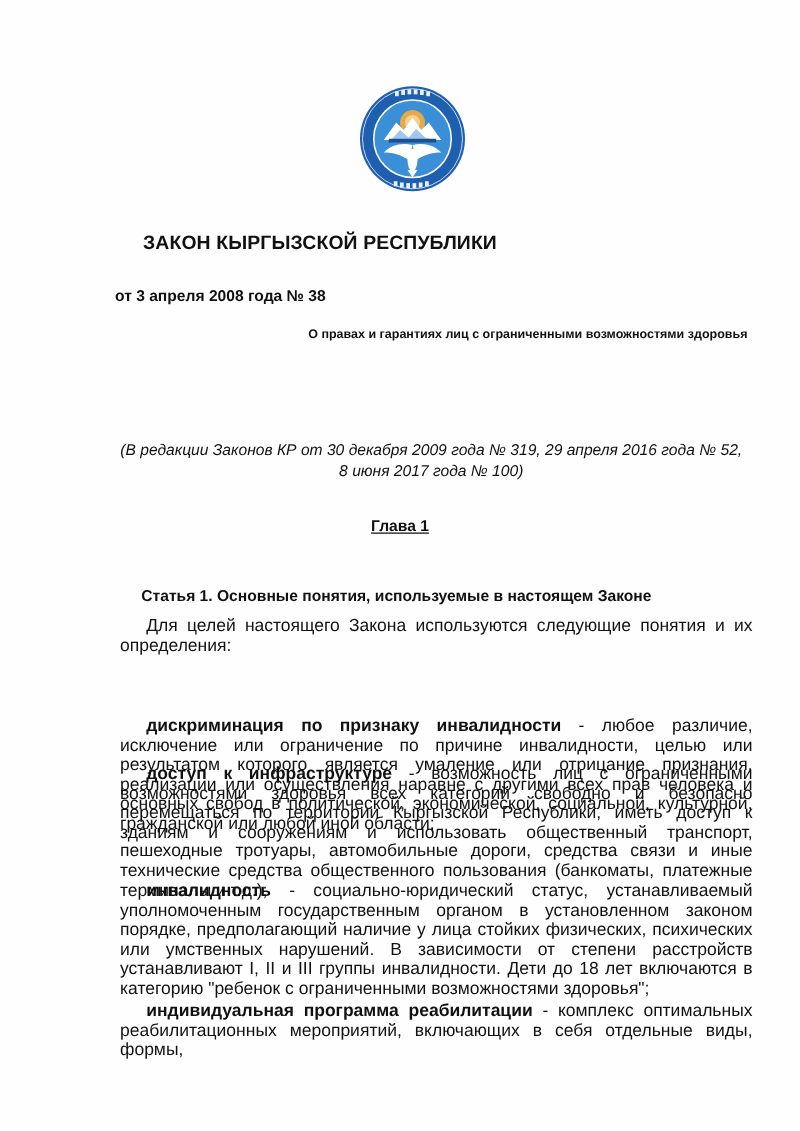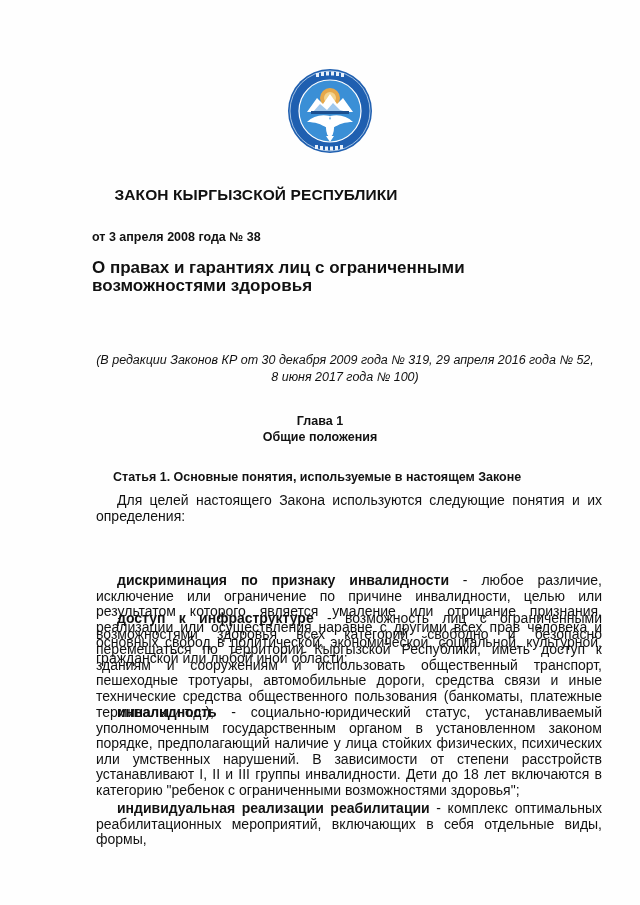--- a/index.html
+++ b/index.html
@@ -9,32 +9,32 @@
     position: relative;
   }
   .page { position: absolute; left: 0; top: 0; width: 640px; height: 905px; }
   .emblem { position: absolute; left: 287px; top: 68px; width: 86px; height: 86px; }
   .title {
     position: absolute; left: 0; width: 512px; top: 186px; text-align: center;
     font-weight: bold; font-size: 15.5px; letter-spacing: 0.1px;
   }
   .date { position: absolute; left: 92px; top: 230px; font-size: 12.5px; font-weight: bold; }
   .subtitle {
-    position: absolute; left: 92px; width: 506px; top: 259px; text-align: left;
-    font-weight: bold; font-size: 17px; line-height: 18px;
+    position: absolute; left: 92px; width: 506px; top: 259px; text-align: right;
+    font-weight: bold; font-size: 10px; line-height: 18px;
   }
   .note {
     position: absolute; left: 92px; width: 506px; font-style: italic;
     font-size: 12.5px; line-height: 17px;
   }
   .note1 { top: 320px; text-align: center; margin-top: 32px; }
   .note2 { top: 356px; text-align: justify; text-indent: 18px; }
   .chapter {
     position: absolute; left: 0; width: 640px; top: 413px; text-align: center;
-    font-weight: bold; font-size: 12.5px; line-height: 16px;
+    font-weight: bold; font-size: 12.5px; line-height: 16px; text-decoration: underline;
   }
   .article-title {
     position: absolute; left: 113px; top: 470px; font-weight: bold; font-size: 12.5px;
   }
   .para {
     position: absolute; left: 96px; width: 506px; font-size: 14px; line-height: 15.6px;
     text-align: justify; text-indent: 21px;
   }
   .para b { font-weight: bold; }
   .p0 { top: 493px; }
@@ -86,28 +86,27 @@
   <div class="title">ЗАКОН КЫРГЫЗСКОЙ РЕСПУБЛИКИ</div>
 
   <div class="date">от 3 апреля 2008 года № 38</div>
 
   <div class="subtitle">О правах и гарантиях лиц с ограниченными возможностями здоровья</div>
 
   <div class="note note1">(В редакции Законов КР от 30 декабря 2009 года № 319, 29 апреля 2016 года № 52, 8 июня 2017 года № 100)</div>
 
   <div class="chapter">
     <div>Глава 1</div>
-    <div>Общие положения</div>
   </div>
 
   <div class="article-title">Статья 1. Основные понятия, используемые в настоящем Законе</div>
 
   <div class="para p0">Для целей настоящего Закона используются следующие понятия и их определения:</div>
 
   <div class="para p1"><b>дискриминация по признаку инвалидности</b><span> - любое различие, исключение или ограничение по причине инвалидности, целью или результатом которого является умаление или отрицание признания, реализации или осуществления наравне с другими всех прав человека и основных свобод в политической, экономической, социальной, культурной, гражданской или любой иной области;</span></div>
 
   <div class="para p2"><b>доступ к инфраструктуре</b><span> - возможность лиц с ограниченными возможностями здоровья всех категорий свободно и безопасно перемещаться по территории Кыргызской Республики, иметь доступ к зданиям и сооружениям и использовать общественный транспорт, пешеходные тротуары, автомобильные дороги, средства связи и иные технические средства общественного пользования (банкоматы, платежные терминалы и т.д.);</span></div>
 
   <div class="para p3"><b>инвалидность</b><span> - социально-юридический статус, устанавливаемый уполномоченным государственным органом в установленном законом порядке, предполагающий наличие у лица стойких физических, психических или умственных нарушений. В зависимости от степени расстройств устанавливают I, II и III группы инвалидности. Дети до 18 лет включаются в категорию "ребенок с ограниченными возможностями здоровья";</span></div>
 
-  <div class="para p4"><b>индивидуальная реализации реабилитации</b><span> - комплекс оптимальных реабилитационных мероприятий, включающих в себя отдельные виды, формы,</span></div>
+  <div class="para p4"><b>индивидуальная программа реабилитации</b><span> - комплекс оптимальных реабилитационных мероприятий, включающих в себя отдельные виды, формы,</span></div>
 
 </div>
 
 </body></html>

